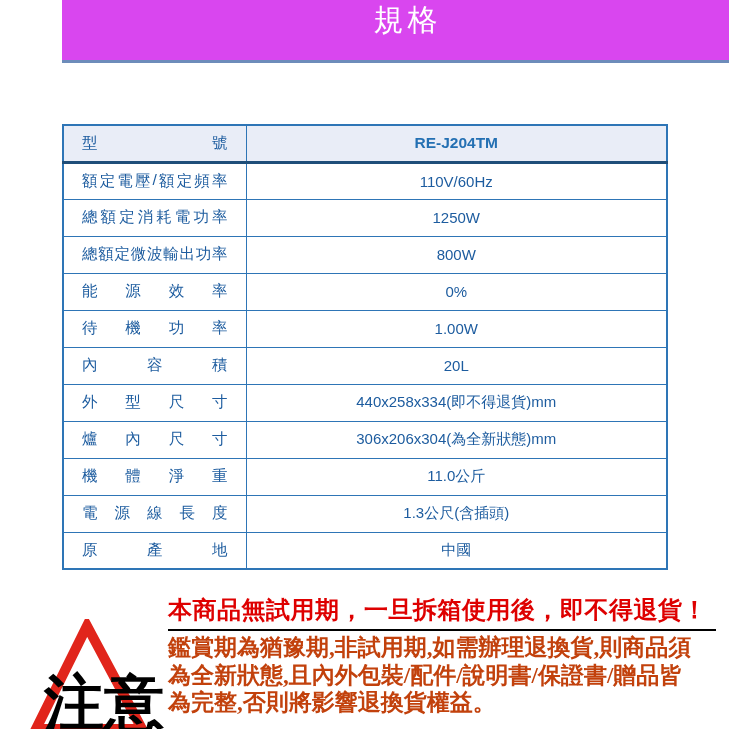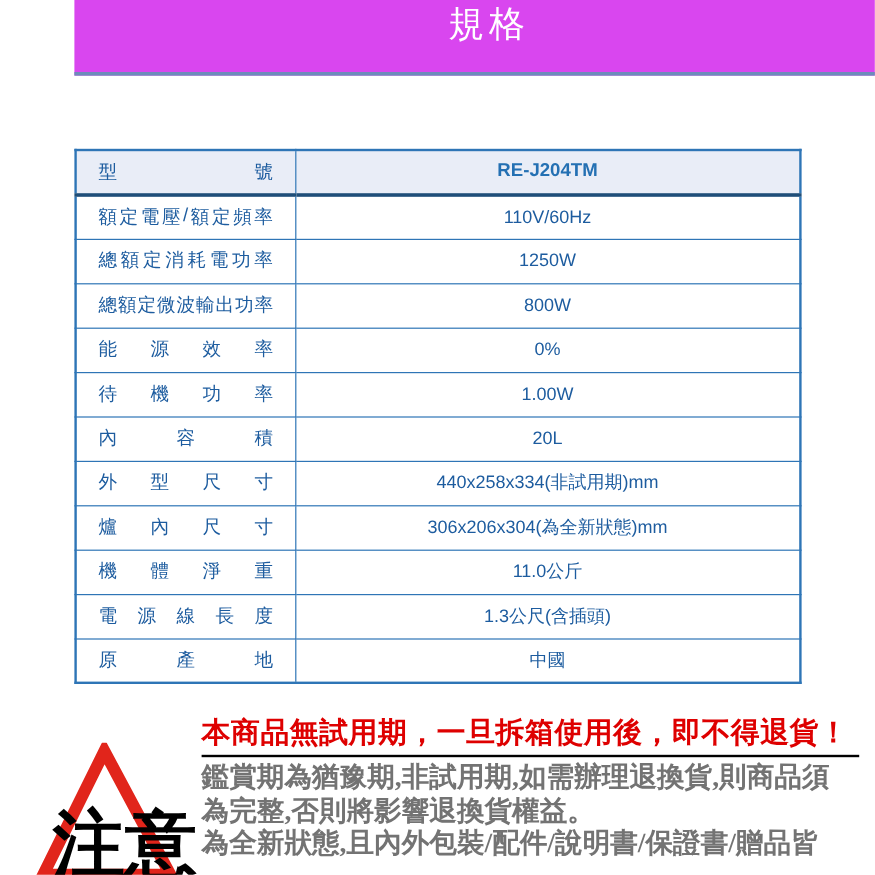--- a/index.html
+++ b/index.html
@@ -43,21 +43,21 @@
   .notice-text{
     position:absolute;left:168px;top:594px;width:548px;
     font-family:"Liberation Serif","DejaVu Serif",serif;
   }
   .notice-heading{
     color:#DE0000;font-size:24px;font-weight:bold;white-space:nowrap;
     letter-spacing:0.5px;padding-bottom:3px;border-bottom:2.5px solid #000000;
   }
   .notice-body{margin-top:3px;}
   .notice-line{
-    color:#737373;font-size:23px;line-height:27.5px;font-weight:bold;white-space:nowrap;
+    color:#c2410c;font-size:23px;line-height:27.5px;font-weight:bold;white-space:nowrap;
   }
 </style>
 </head>
 <body>
 
 <div class="page">
 
   <div class="title-bar">
     <span class="title-text">規格</span>
   </div>
@@ -154,21 +154,21 @@
         </tr>
         <tr>
           <td class="label-cell">
             <span class="justify">
               <span>外</span>
               <span>型</span>
               <span>尺</span>
               <span>寸</span>
             </span>
           </td>
-          <td class="value-cell">440x258x334(非試用期)mm</td>
+          <td class="value-cell">440x258x334(即不得退貨)mm</td>
         </tr>
         <tr>
           <td class="label-cell">
             <span class="justify">
               <span>爐</span>
               <span>內</span>
               <span>尺</span>
               <span>寸</span>
             </span>
           </td>
@@ -214,18 +214,18 @@
     <svg width="148" height="128" viewBox="0 0 148 128" xmlns="http://www.w3.org/2000/svg">
       <polygon points="57,7 6,110 112,110" fill="#ffffff" stroke="#E1251B" stroke-width="10" stroke-linejoin="miter"></polygon>
       <text x="74" y="104" text-anchor="middle" font-size="60" font-weight="bold" fill="#000000" font-family="'Liberation Serif',serif">注意</text>
     </svg>
   </div>
 
   <div class="notice-text">
     <div class="notice-heading">本商品無試用期，一旦拆箱使用後，即不得退貨！</div>
     <div class="notice-body">
       <div class="notice-line">鑑賞期為猶豫期,非試用期,如需辦理退換貨,則商品須</div>
+      <div class="notice-line">為全新狀態,且內外包裝/配件/說明書/保證書/贈品皆</div>
       <div class="notice-line">為完整,否則將影響退換貨權益。</div>
-      <div class="notice-line">為全新狀態,且內外包裝/配件/說明書/保證書/贈品皆</div>
     </div>
   </div>
 
 </div>
 
 </body></html>

